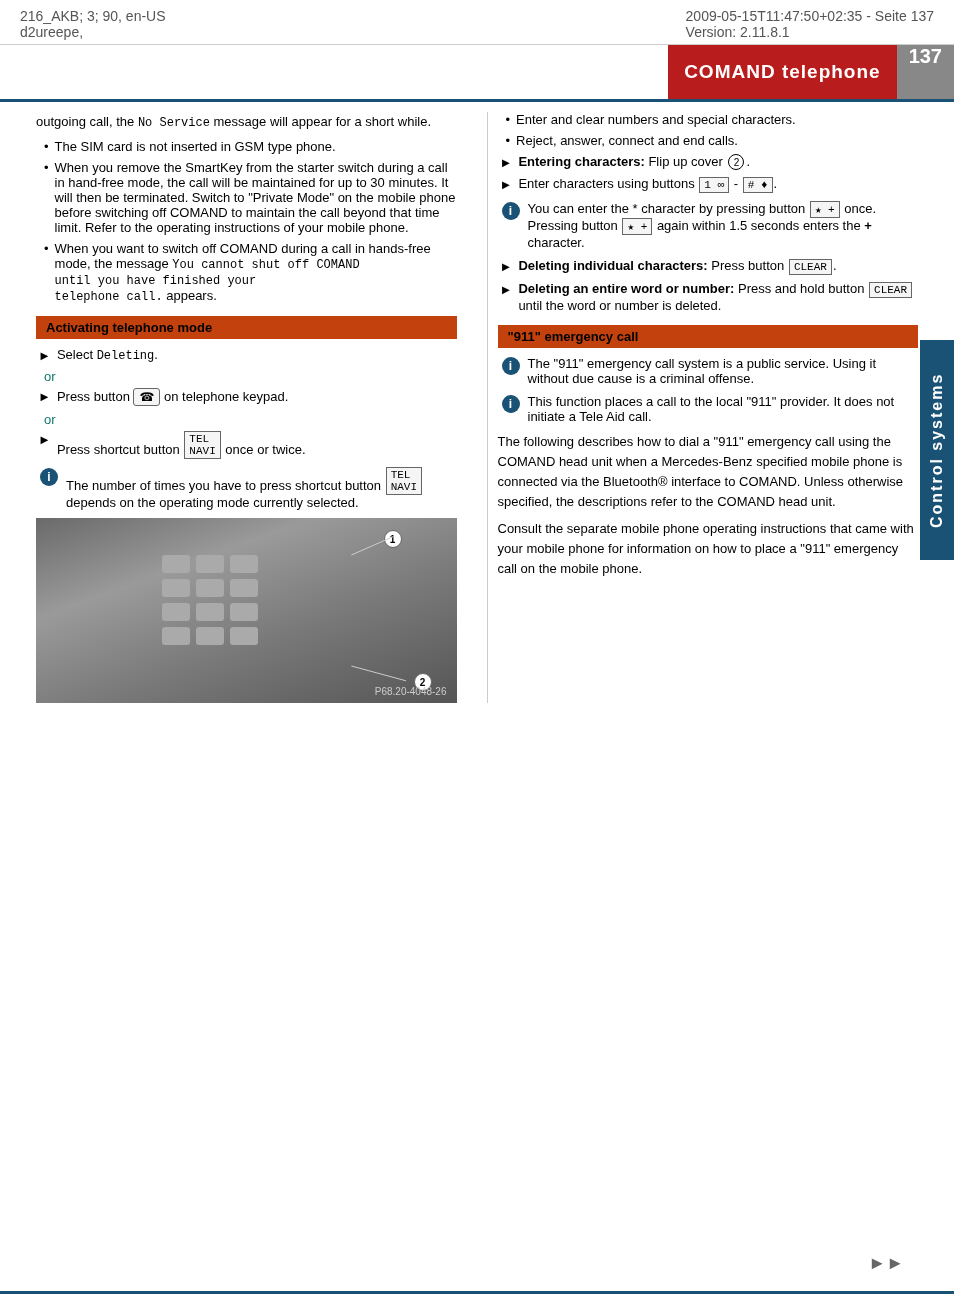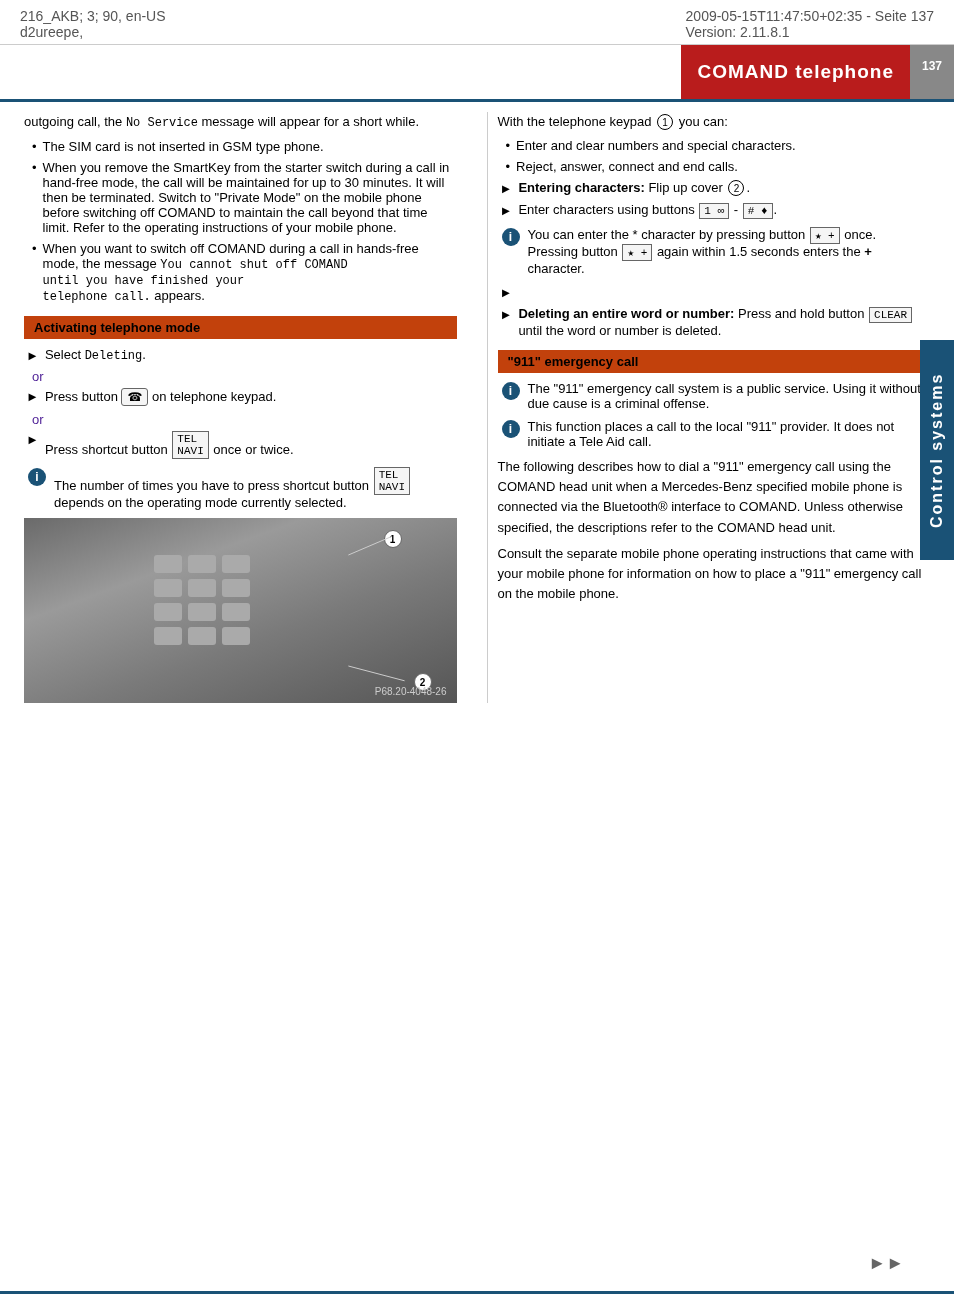--- a/index.html
+++ b/index.html
@@ -38,21 +38,21 @@
       letter-spacing: 2px;
       height: 220px;
       display: flex;
       align-items: center;
       justify-content: center;
     }
 
     
     .main-content {
       display: flex;
-      padding: 10px 24px;
+      padding: 10px 36px;
       gap: 20px;
     }
 
     .left-col {
       flex: 1;
       max-width: 460px;
       padding-right: 10px;
     }
 
     .right-col {
@@ -163,21 +163,21 @@
       font-size: 10px;
       text-align: center;
       line-height: 16px;
       margin: 0 2px;
     }
 
     
     .or-line {
       margin: 4px 0 4px 8px;
       font-style: normal;
-      color: #4c1d95;
+      color: #0f766e;
     }
 
     
     .forward-arrows {
       position: absolute;
       bottom: 20px;
       right: 50px;
       font-size: 18px;
       color: #666;
     }
@@ -224,21 +224,21 @@
   </div>
   <div>
     <div>2009-05-15T11:47:50+02:35 - Seite 137</div>
     <div>Version: 2.11.8.1</div>
   </div>
 </div>
 
 <div style="display:flex; justify-content:flex-end; align-items:stretch; border-bottom: 3px solid #1a5276; margin-bottom:0;">
   <div style="flex:1; border-bottom: none;"></div>
   <div style="background:#b91c1c; color:#fff; font-size:19px; font-weight:bold; padding: 16px 16px; letter-spacing:1px;">COMAND telephone</div>
-  <div style="background:#888; color:#fff; font-size:12px; font-weight:bold; padding: 14px 12px;">137</div>
+  <div style="background:#888; color:#fff; font-size:20px; font-weight:bold; padding: 0 12px;">137</div>
 </div>
 
 <div class="side-tab">Control systems</div>
 
 <div class="main-content">
 
   <div class="left-col">
 
     <p class="content-text">
       outgoing call, the <span class="mono">No Service</span> message will appear for a short while.
@@ -313,23 +313,20 @@
           <line x1="75%" y1="80%" x2="88%" y2="88%" stroke="#ccc" stroke-width="1"></line>
         </svg>
       </div>
       <div class="image-caption">P68.20-4048-26</div>
     </div>
 
   </div>
 
   <div class="right-col">
 
-    <p class="content-text">
-      With the telephone keypad <span class="circled">1</span> you can:
-    </p>
 
     <div class="bullet-item">
       <span class="bullet">•</span>
       <span>Enter and clear numbers and special characters.</span>
     </div>
 
     <div class="bullet-item">
       <span class="bullet">•</span>
       <span>Reject, answer, connect and end calls.</span>
     </div>
@@ -344,20 +341,21 @@
       <span>Enter characters using buttons <span class="key-box">1 ∞</span> - <span class="key-box"># ♦</span>.</span>
     </div>
 
     <div class="info-box">
       <div class="info-icon">i</div>
       <span>You can enter the * character by pressing button <span class="key-box">★ +</span> once. Pressing button <span class="key-box">★ +</span> again within 1.5 seconds enters the <strong>+</strong> character.</span>
     </div>
 
     <div class="arrow-item">
       <span class="arrow">►</span>
+      <span><span class="bold">Deleting individual characters:</span> Press button <span class="key-box">CLEAR</span>.</span>
     </div>
 
     <div class="arrow-item">
       <span class="arrow">►</span>
       <span><span class="bold">Deleting an entire word or number:</span> Press and hold button <span class="key-box">CLEAR</span> until the word or number is deleted.</span>
     </div>
 
     <div class="section-header">"911" emergency call</div>
 
     <div class="info-box">

